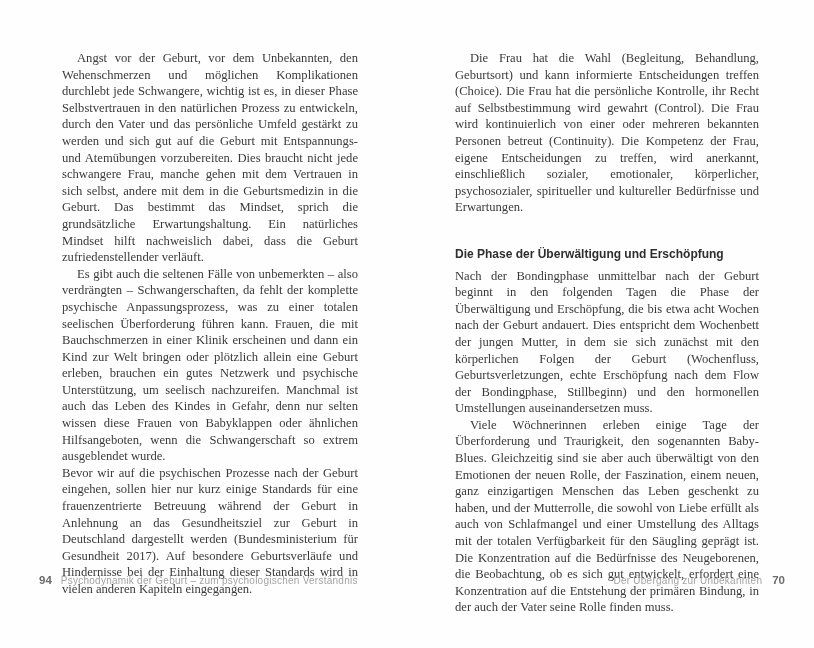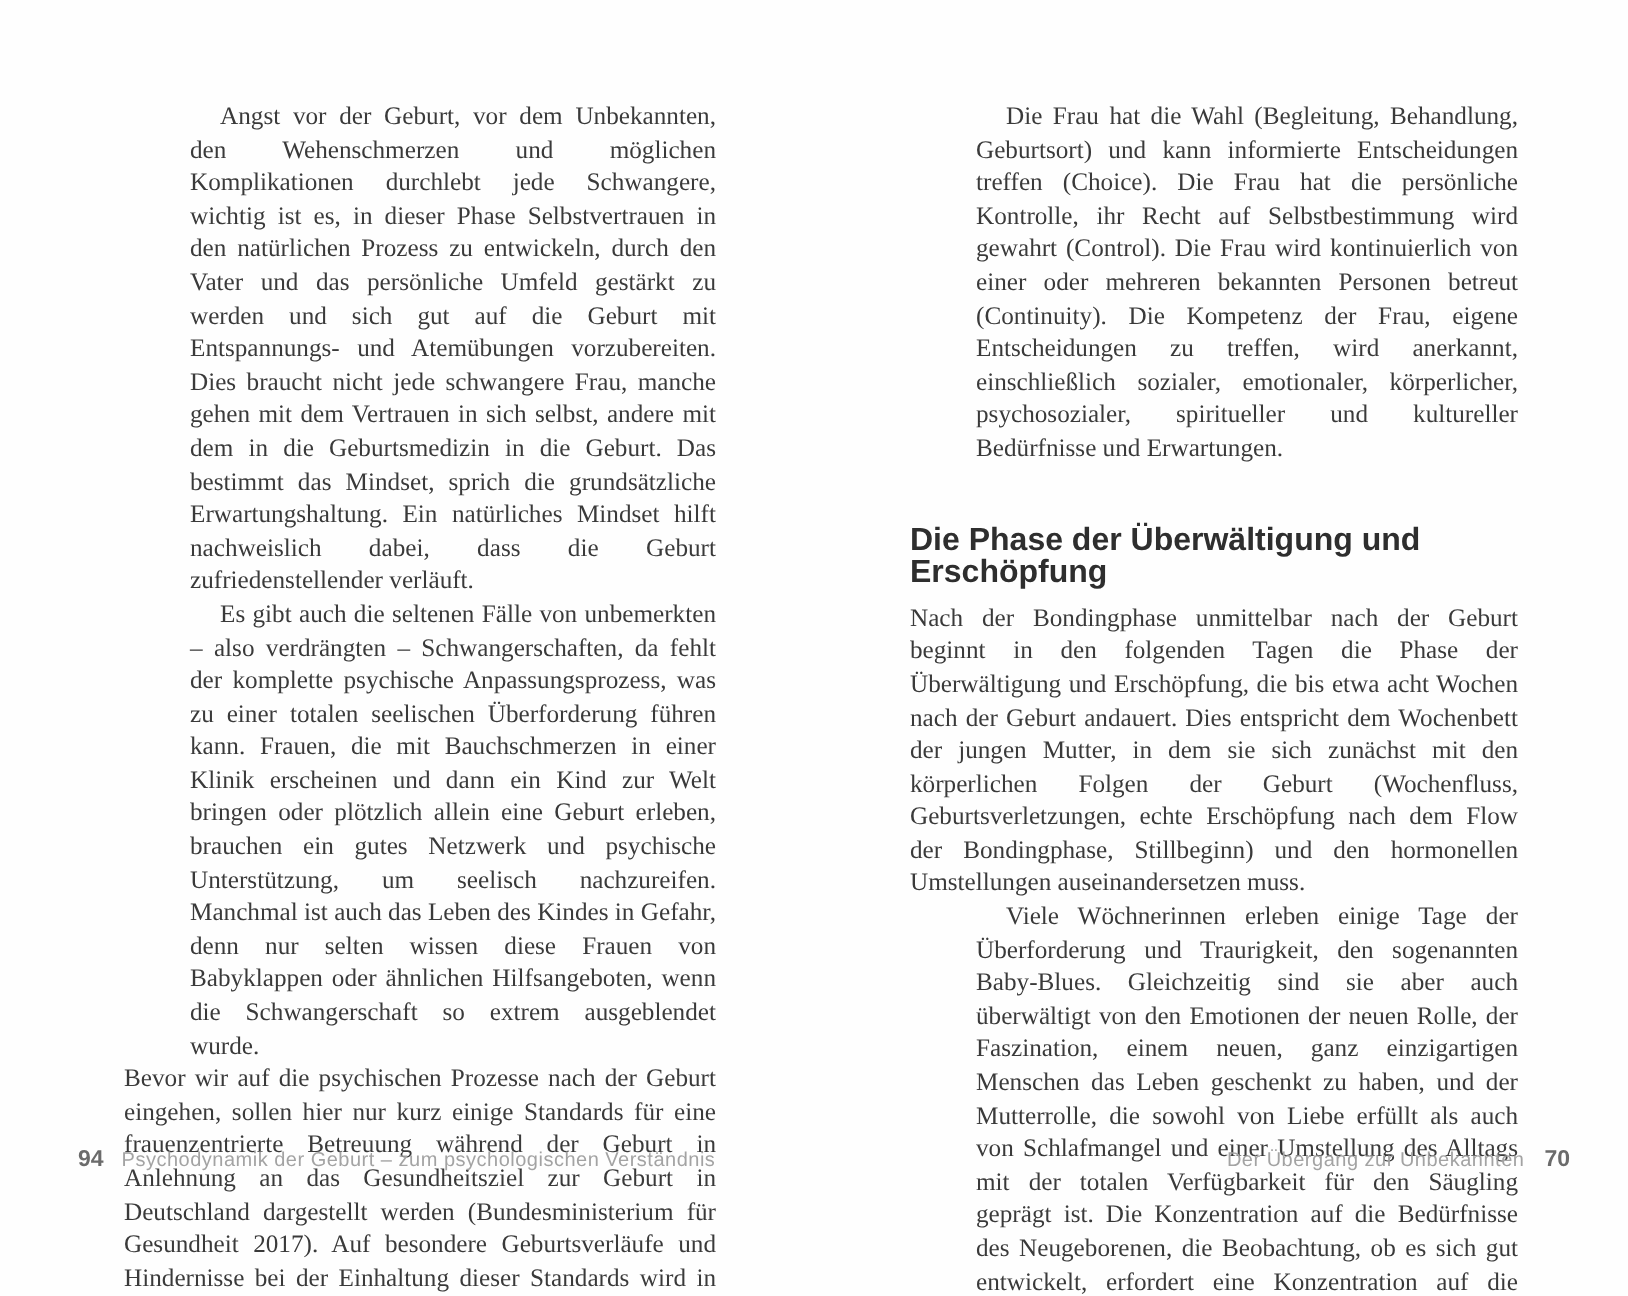--- a/index.html
+++ b/index.html
@@ -26,25 +26,24 @@
     -webkit-hyphens: auto;
   }
   .text-col.left  { left: 62px;  width: 296px; }
   .text-col.right { left: 455px; width: 304px; }
 
   .text-col p {
     margin: 0;
   }
   .text-col p.indent {
     text-indent: 15px;
-    margin-left: 33px;
   }
   .text-col h2 {
     font-family: "Liberation Sans", "DejaVu Sans", sans-serif;
-    font-size: 16px;
+    font-size: 12px;
     font-weight: 700;
     color: #2e2e2e;
     margin: 0;
     text-align: left;
   }
   .text-col.left h2  { margin-top: 24px; margin-bottom: 5px; }
   .text-col.right h2 { margin-top: 30px; margin-bottom: 5px; }
 
   .footer {
     position: absolute;

